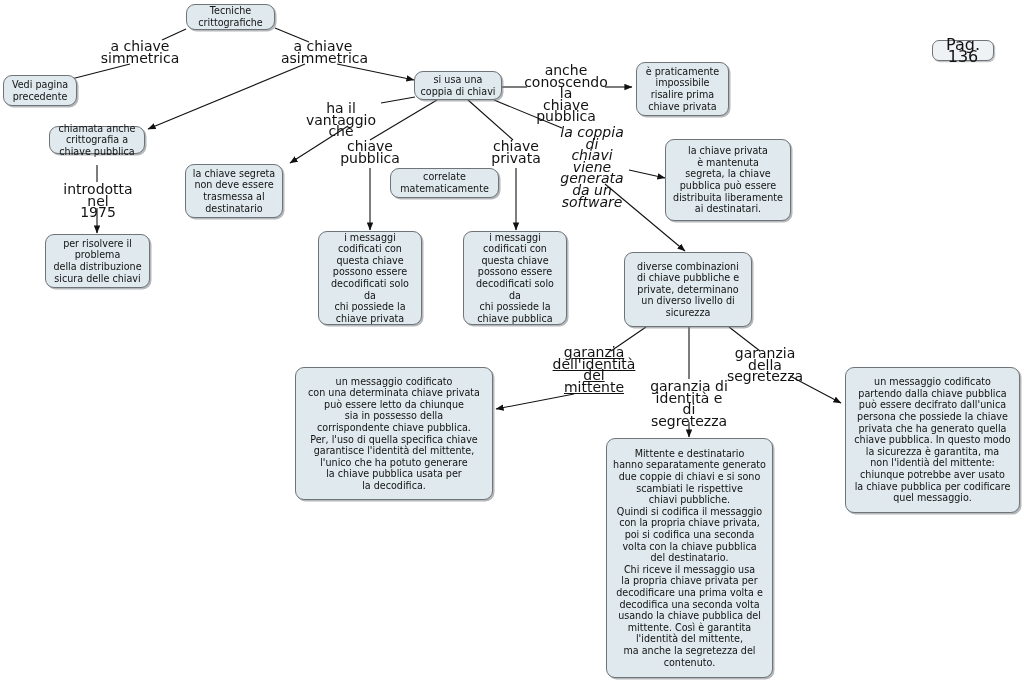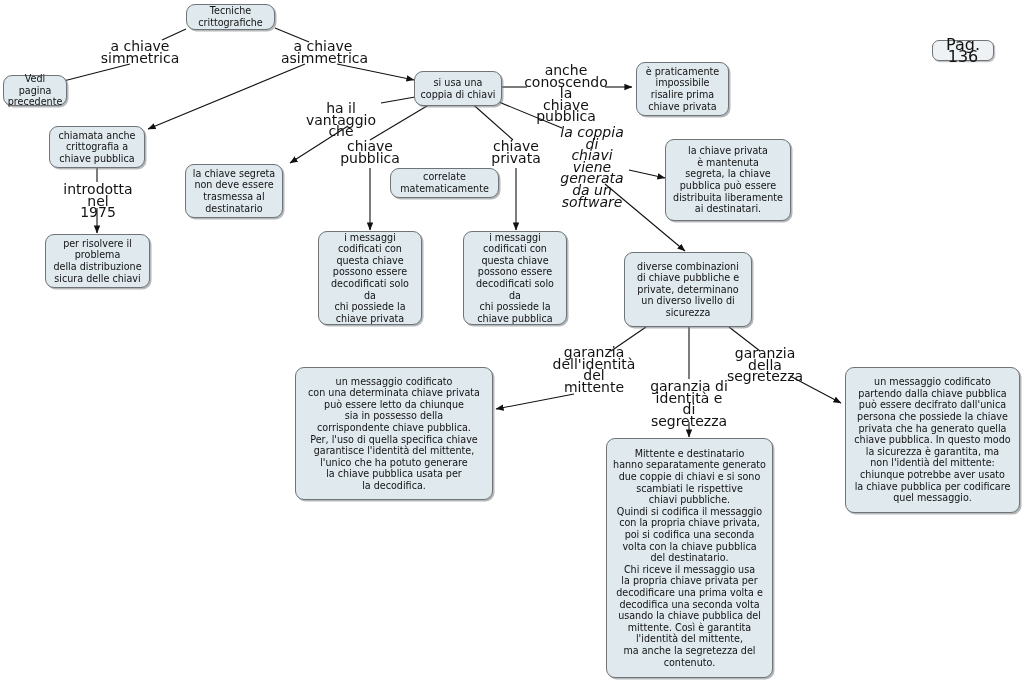--- a/index.html
+++ b/index.html
@@ -104,38 +104,38 @@
       <path d="M729,327 L760,351"></path>
       <path name="x" d="M790,376 L841,403" marker-end="url(#arrow)"></path>
     </g>
   </svg>
 
   <div class="node page-tag" style="left:932px; top:10px; width:62px; height:21px;">Pag. 136</div>
 
   <div class="node" style="left:186px; top:4px; width:89px; height:26px;">Tecniche
 crittografiche</div>
 
-  <div class="node" style="left:3px; top:75px; width:64px; height:31px;">Vedi pagina
+  <div class="node" style="left:3px; top:75px; width:74px; height:31px;">Vedi pagina
 precedente</div>
 
-  <div class="node" style="left:49px; top:126px; width:96px; height:42px;">chiamata anche
+  <div class="node" style="left:49px; top:126px; width:96px; height:28px;">chiamata anche
 crittografia a
 chiave pubblica</div>
 
   <div class="node" style="left:45px; top:234px; width:105px; height:54px;">per risolvere il
 problema
 della distribuzione
 sicura delle chiavi</div>
 
   <div class="node" style="left:185px; top:164px; width:98px; height:54px;">la chiave segreta
 non deve essere
 trasmessa al
 destinatario</div>
 
-  <div class="node" style="left:414px; top:71px; width:88px; height:35px;">si usa una
+  <div class="node" style="left:414px; top:71px; width:88px; height:29px;">si usa una
 coppia di chiavi</div>
 
   <div class="node" style="left:636px; top:62px; width:93px; height:54px;">è praticamente
 impossibile
 risalire prima
 chiave privata</div>
 
   <div class="node" style="left:390px; top:168px; width:109px; height:30px;">correlate
 matematicamente</div>
 
@@ -231,21 +231,21 @@
 
   <div class="linklabel" style="left:523px; top:65px; width:86px;">anche
 conoscendo la
 chiave pubblica</div>
 
   <div class="linklabel" style="left:553px; top:127px; width:78px;font-style:italic;">la coppia di
 chiavi viene
 generata
 da un software</div>
 
-  <div class="linklabel" style="left:552px; top:347px; width:84px;">garanzia
+  <div class="linklabel" style="left:552px; top:347px; width:84px;text-decoration:underline;">garanzia
 dell'identità
 del mittente</div>
 
   <div class="linklabel" style="left:647px; top:381px; width:84px;">garanzia di
 identità e
 di segretezza</div>
 
   <div class="linklabel" style="left:718px; top:348px; width:94px;">garanzia della
 segretezza</div>
 

